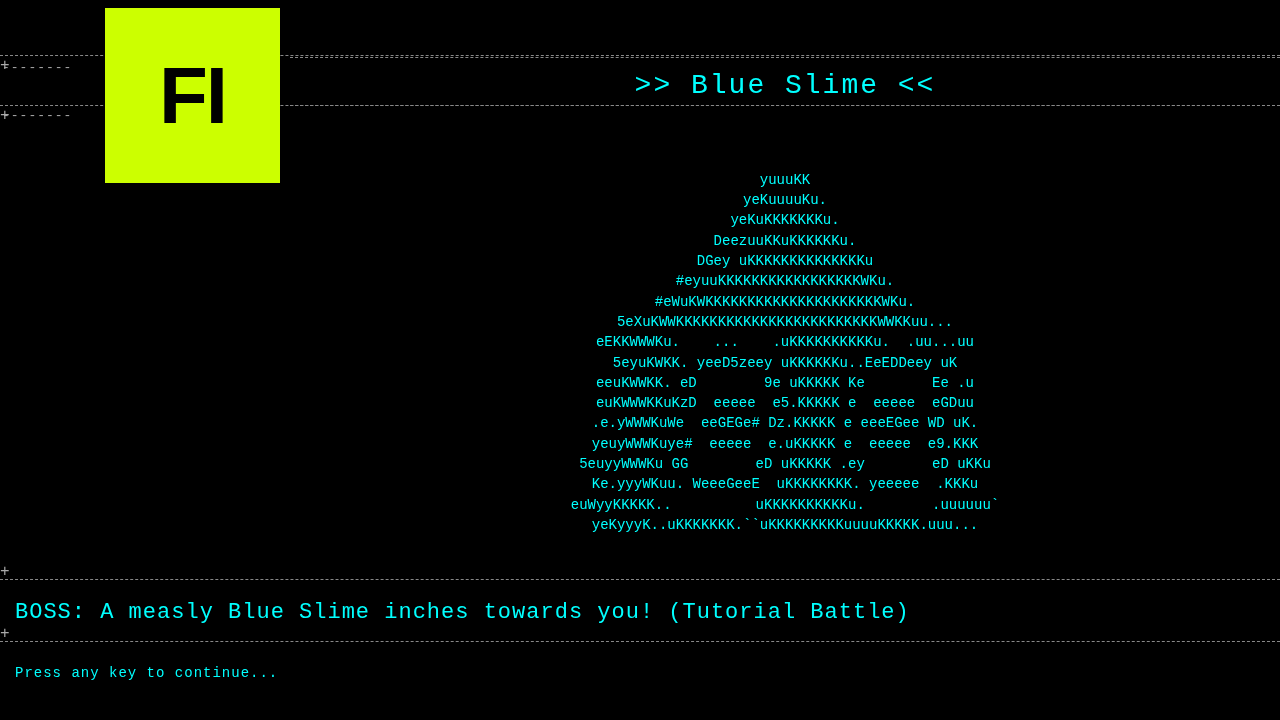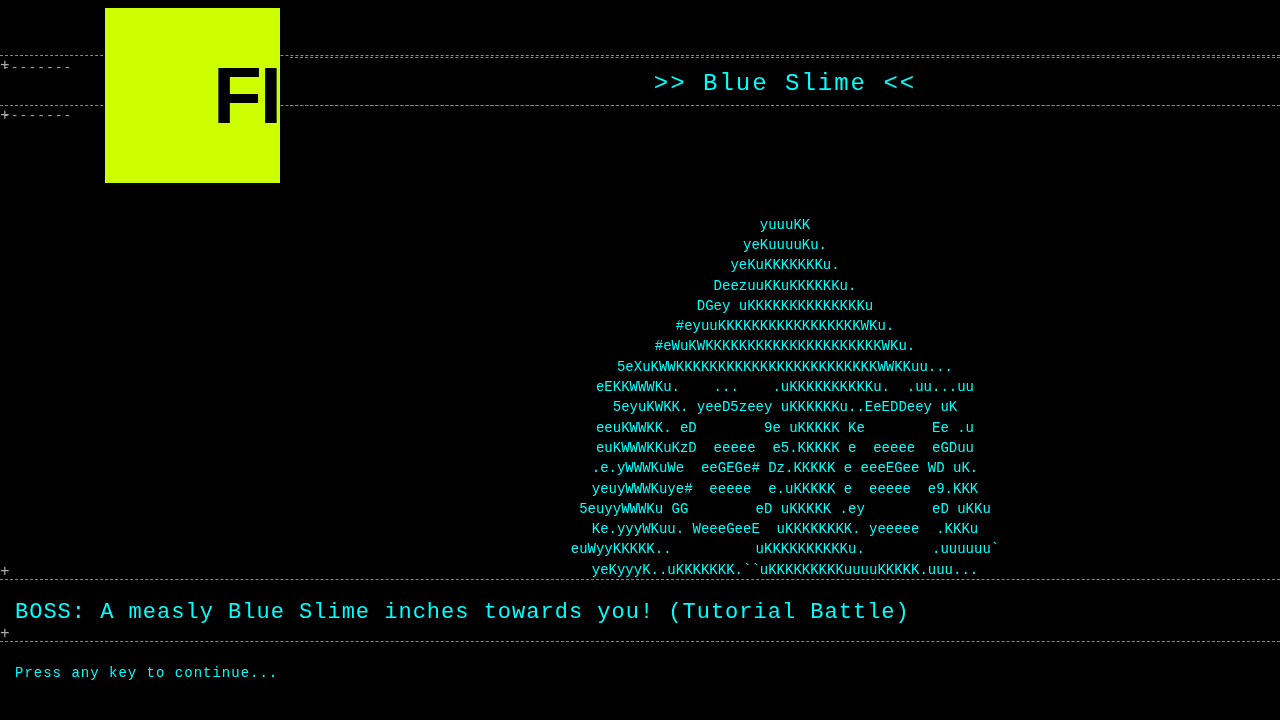--- a/index.html
+++ b/index.html
@@ -44,21 +44,21 @@
     
     .fi-logo {
       position: absolute;
       top: 8px;
       left: 105px;
       width: 175px;
       height: 175px;
       background-color: #ccff00;
       display: flex;
       align-items: center;
-      justify-content: flex-end;
+      justify-content: center;
     }
 
     .fi-text {
       color: #000;
       font-size: 80px;
       font-weight: bold;
       font-family: 'Arial Black', Arial, sans-serif;
       letter-spacing: -2px;
     }
 
@@ -67,34 +67,34 @@
       position: absolute;
       top: 60px;
       left: 290px;
       right: 0;
       text-align: center;
       padding-top: 10px;
     }
 
     .boss-title {
       color: #00ffff;
-      font-size: 24px;
+      font-size: 28px;
       font-family: 'Courier New', Courier, monospace;
       letter-spacing: 2px;
     }
 
     
     .ascii-art-area {
       position: absolute;
       top: 115px;
       left: 290px;
       right: 0;
       bottom: 140px;
       display: flex;
-      align-items: flex-end;
+      align-items: center;
       justify-content: center;
       padding-top: 10px;
       overflow: hidden;
     }
 
     .ascii-art {
       color: #00ffff;
       font-size: 14px;
       font-family: 'Courier New', Courier, monospace;
       line-height: 1.45;

